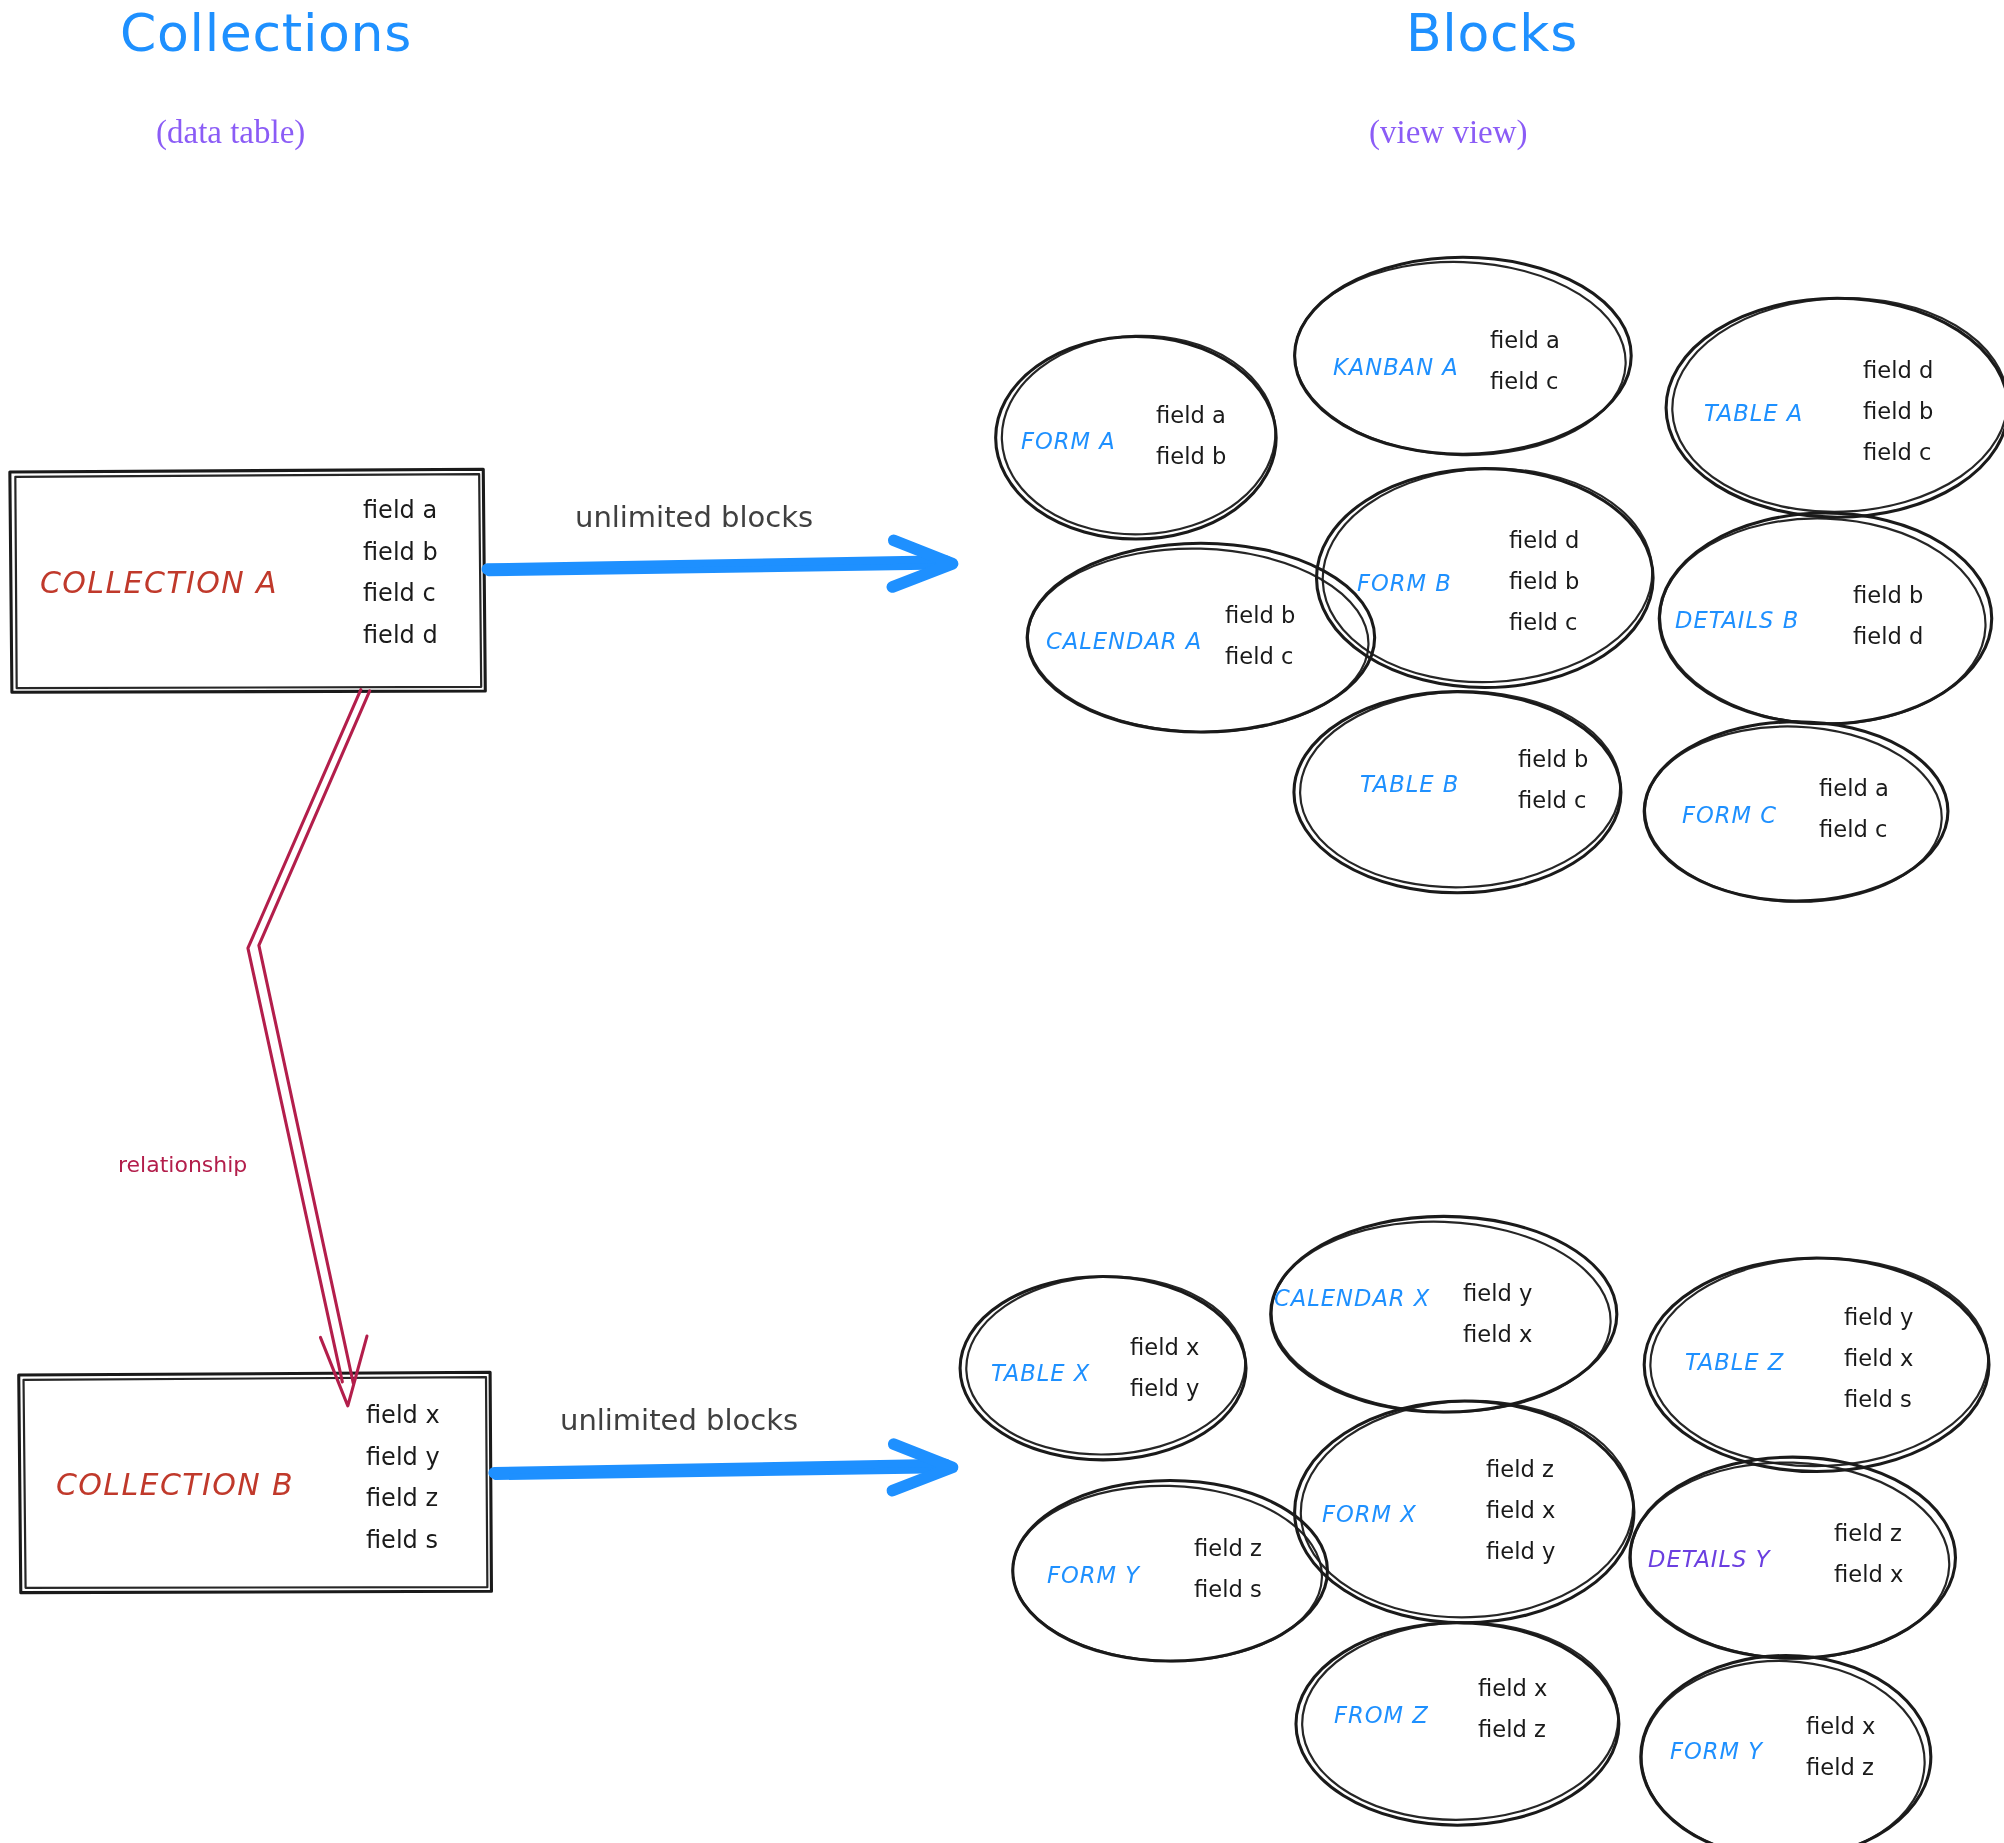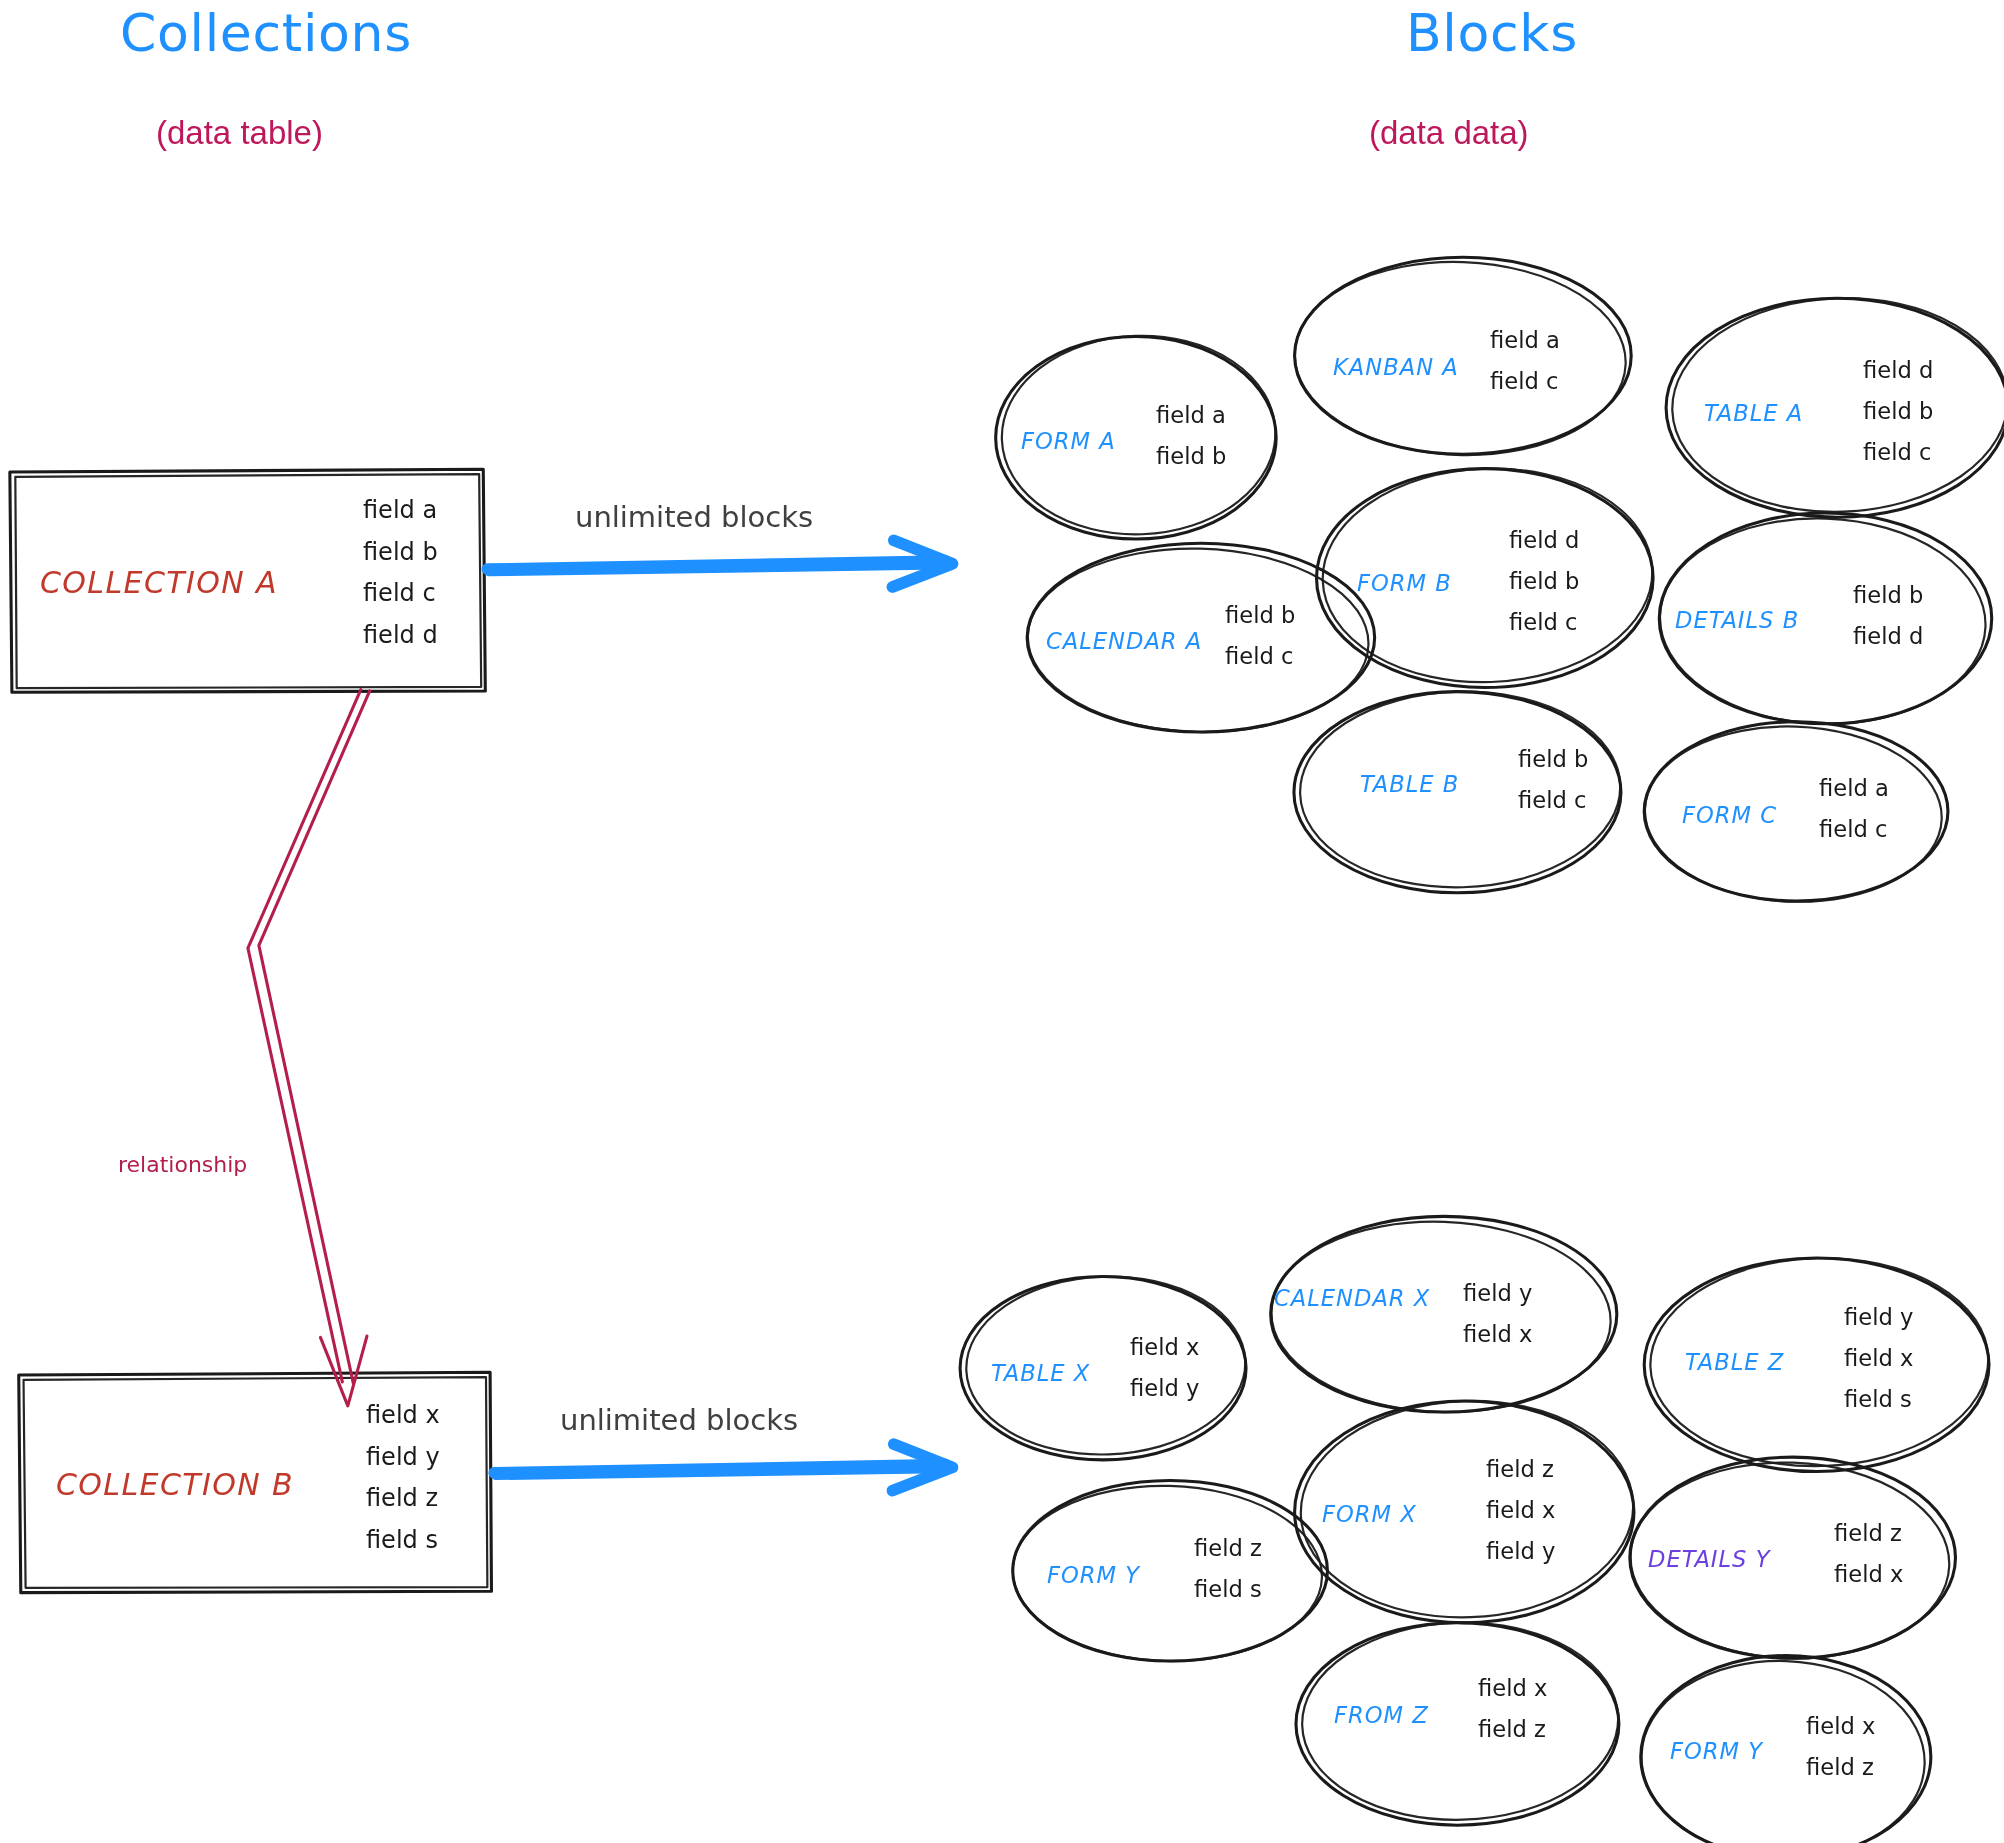--- a/index.html
+++ b/index.html
@@ -32,23 +32,23 @@
     line-height: 1;
   }
   .title {
     font-family: "DejaVu Sans", sans-serif;
     font-weight: 400;
     font-size: 52px;
     color: #1e90ff;
     letter-spacing: 0.7px;
   }
   .subtitle {
-    font-family: Liberation Sans, sans-serif;
+    font-family: Liberation Serif, serif;
     font-size: 33px;
-    color: #be185d;
+    color: #8b5cf6;
   }
   .collection-name {
     font-family: "DejaVu Sans", sans-serif;
     font-size: 30px;
     font-style: italic;
     color: #c0392b;
     letter-spacing: 1.4px;
   }
   .field {
     font-family: "DejaVu Sans", sans-serif;
@@ -195,21 +195,21 @@
 
       <ellipse class="hand" cx="2610" cy="2568" rx="212" ry="148"></ellipse>
       <ellipse class="hand2" cx="2606" cy="2572" rx="207" ry="144" transform="rotate(2 2606 2572)"></ellipse>
     </g>
   </svg>
 
   <div class="txt title" style="left:120px; top:6.8px;">Collections</div>
   <div class="txt subtitle" style="left:156px; top:116px;">(data table)</div>
 
   <div class="txt title" style="left:1406px; top:6.8px;">Blocks</div>
-  <div class="txt subtitle" style="left:1369px; top:116px;">(data data)</div>
+  <div class="txt subtitle" style="left:1369px; top:116px;">(view view)</div>
 
   <div class="txt collection-name" style="left:40px; top:568px;">COLLECTION A</div>
   <div class="fields-col gap-wide" style="left:363px; top:496px;">
     <div class="field">field a</div>
     <div class="field">field b</div>
     <div class="field">field c</div>
     <div class="field">field d</div>
   </div>
 
   <div class="txt collection-name" style="left:56px; top:1470px;">COLLECTION B</div>

